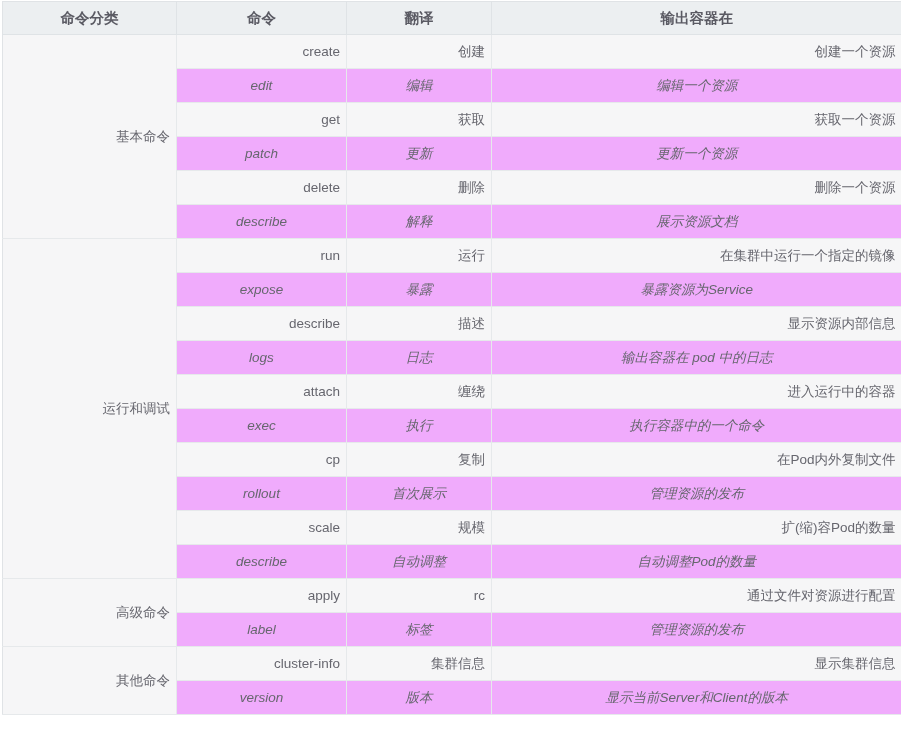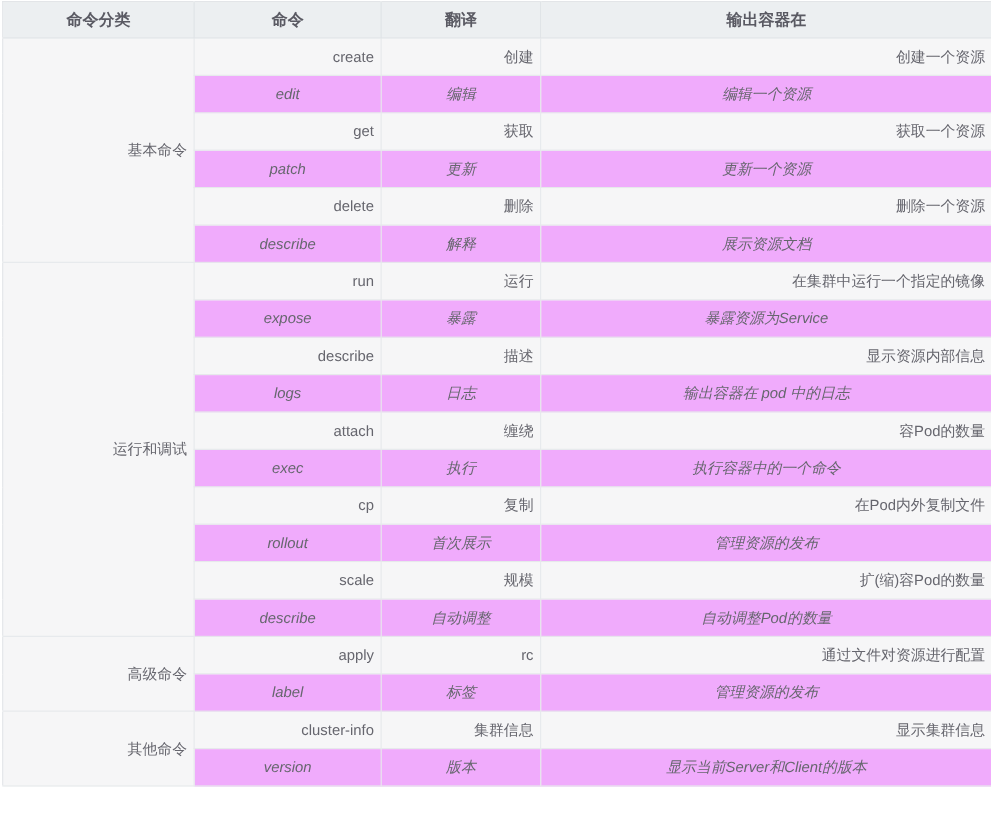--- a/index.html
+++ b/index.html
@@ -143,21 +143,21 @@
           <td>显示资源内部信息</td>
         </tr>
         <tr class="even">
           <td>logs</td>
           <td>日志</td>
           <td>输出容器在 pod 中的日志</td>
         </tr>
         <tr class="odd">
           <td>attach</td>
           <td>缠绕</td>
-          <td>容Pod的数量</td>
+          <td>进入运行中的容器</td>
         </tr>
         <tr class="even">
           <td>exec</td>
           <td>执行</td>
           <td>执行容器中的一个命令</td>
         </tr>
         <tr class="odd">
           <td>cp</td>
           <td>复制</td>
           <td>在Pod内外复制文件</td>

